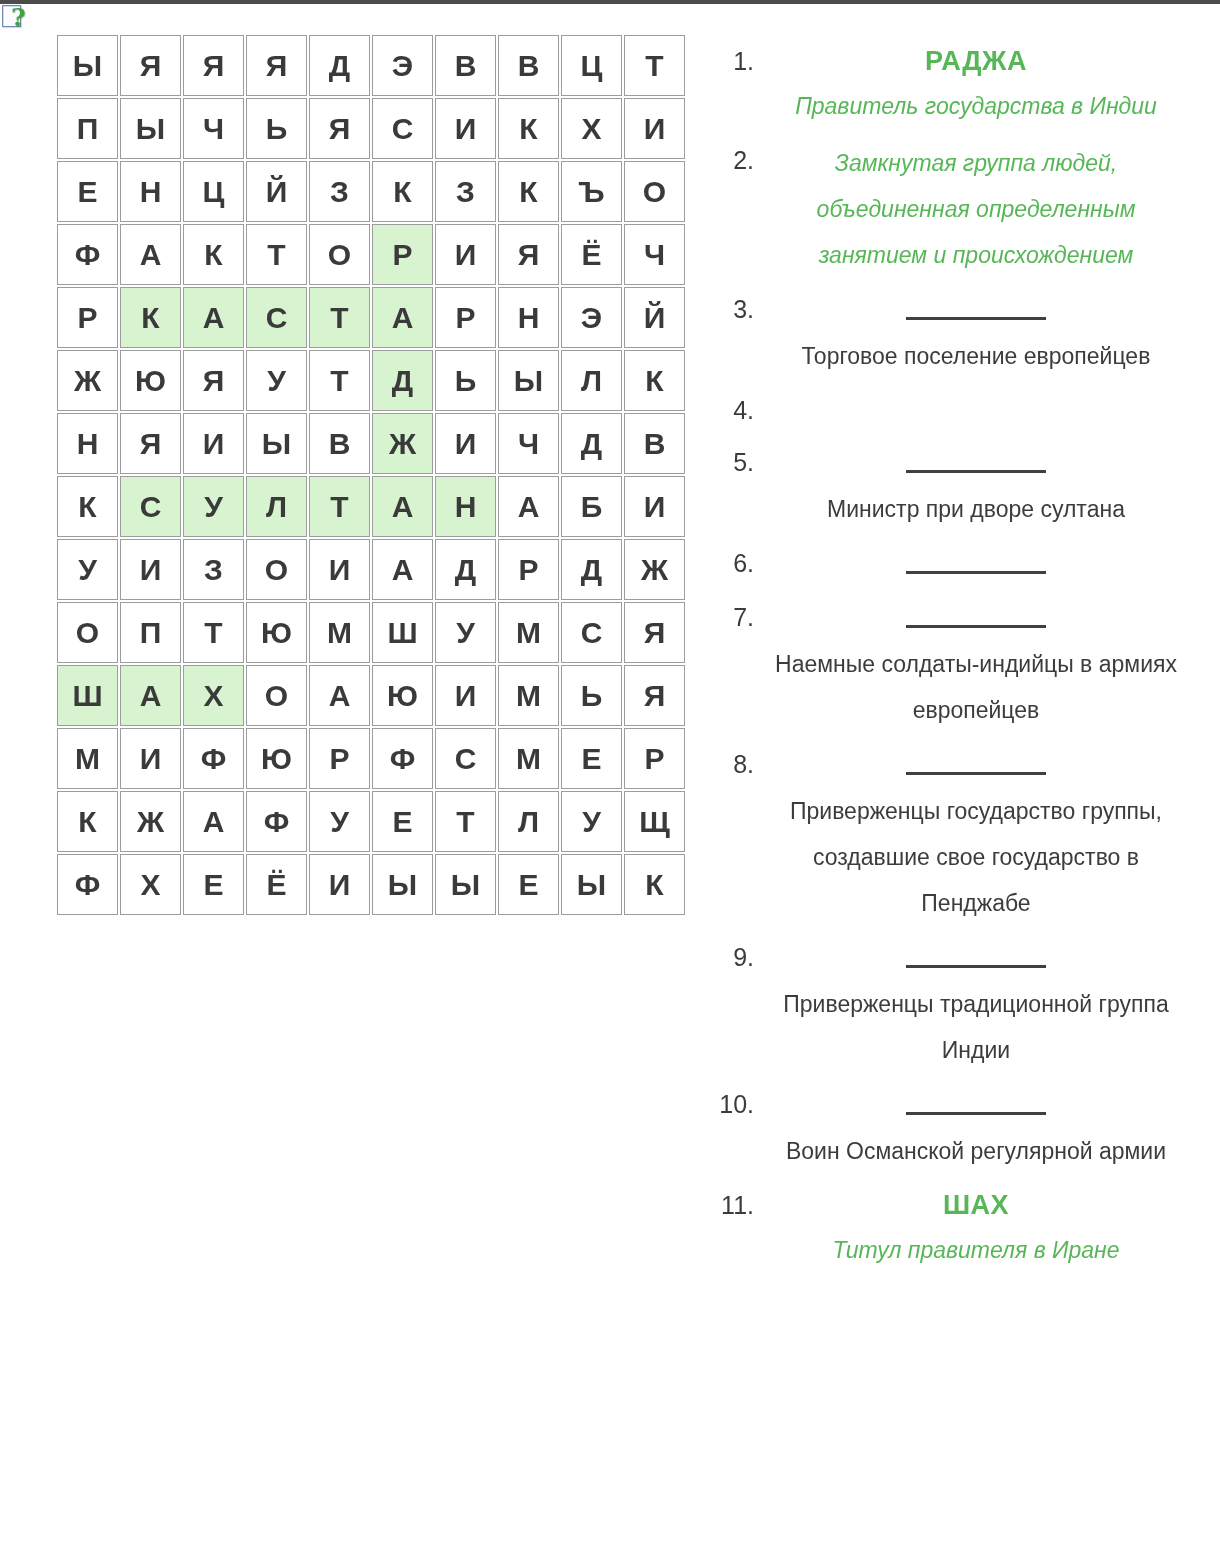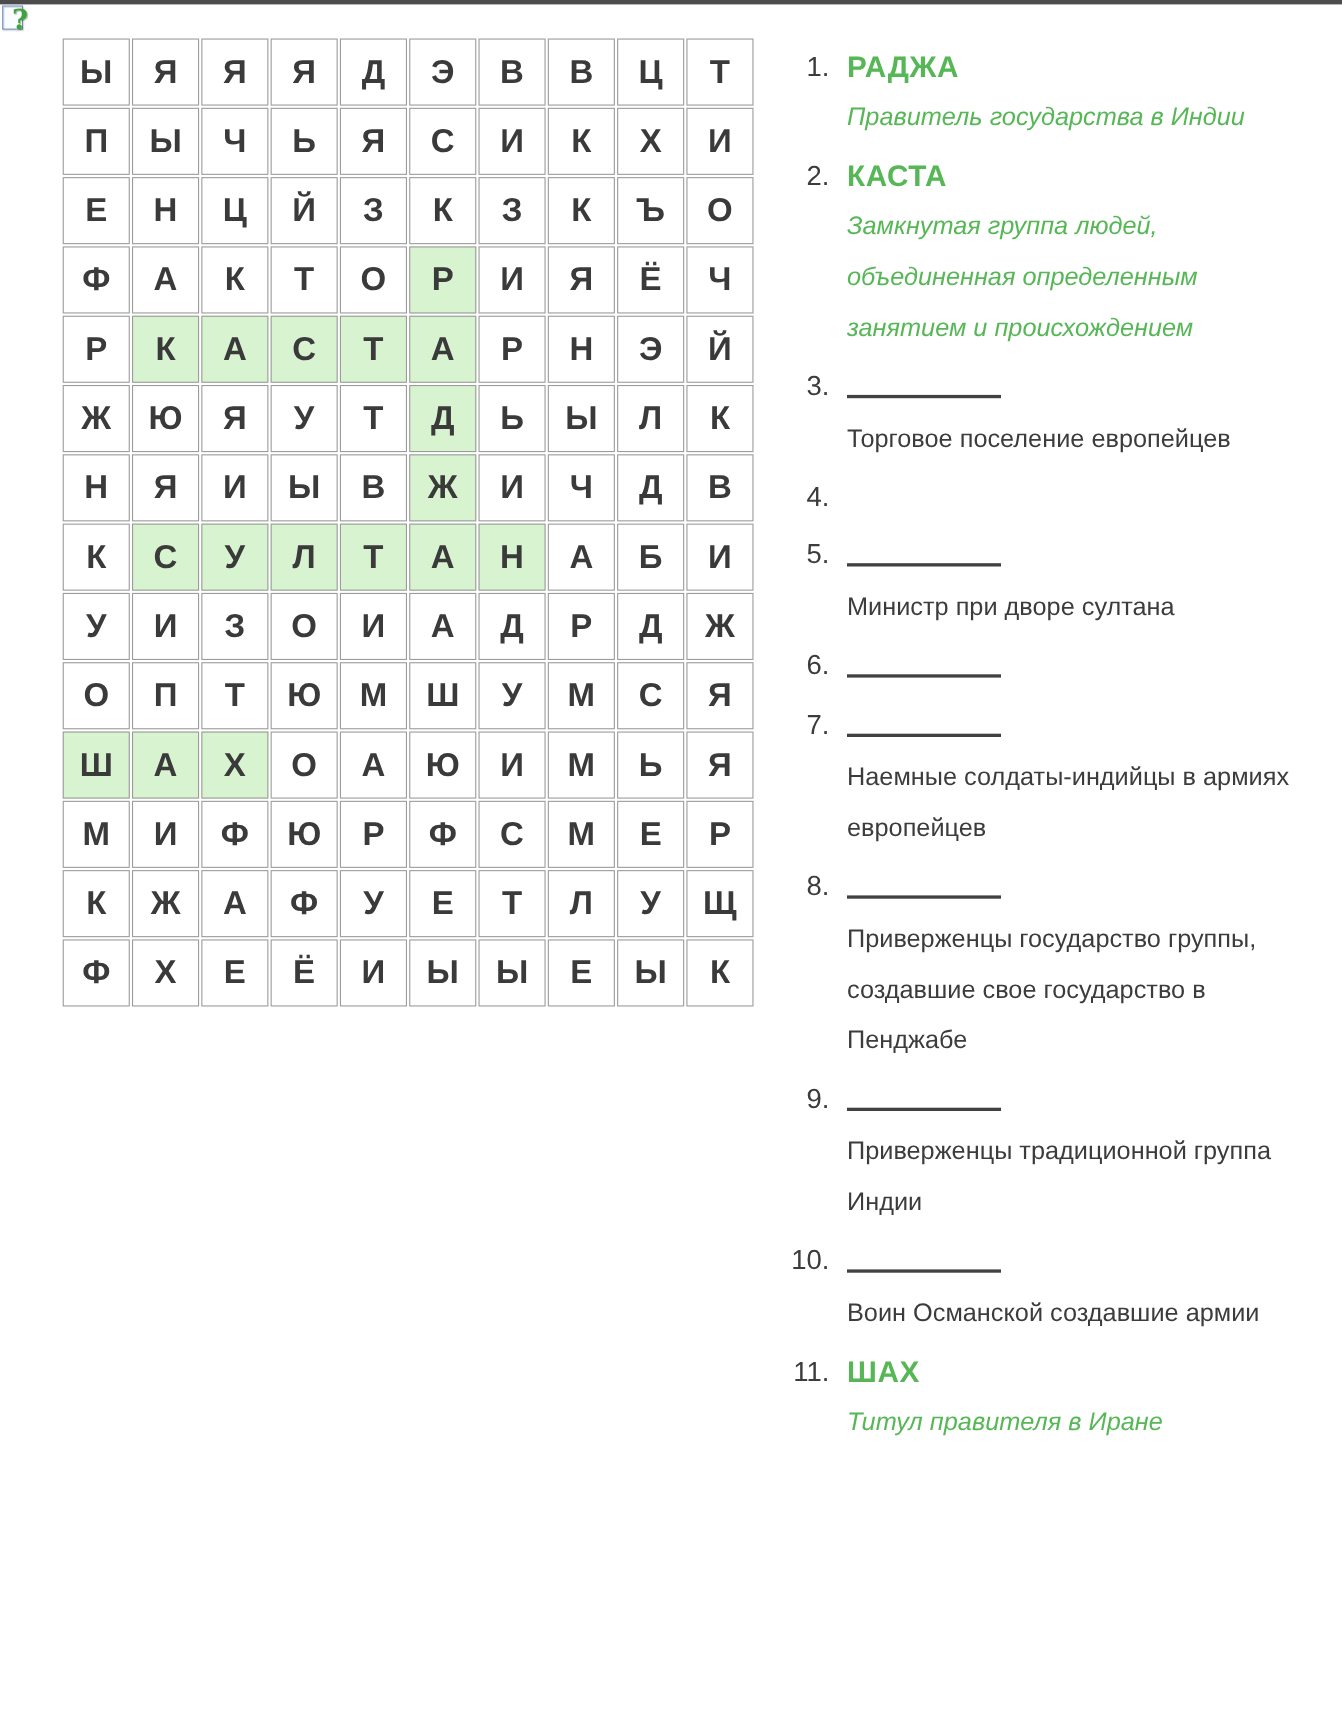--- a/index.html
+++ b/index.html
@@ -28,21 +28,21 @@
     width:61px;height:61px;background:#ffffff;border:1px solid var(--cell-border);
     text-align:center;vertical-align:middle;font-size:30px;font-weight:700;color:#3a3a3a;
     line-height:1;cursor:pointer;
   }
   table.grid td.hl{background:var(--highlight);}
   
   .clues{position:absolute;left:704px;top:40px;width:494px;}
   .clue{display:flex;margin-bottom:10px;}
   .clue .num{width:66px;flex:0 0 66px;text-align:right;padding-right:16px;
     font-size:25px;line-height:42px;color:var(--dark);}
-  .clue .body{flex:1;max-width:412px;}
+  .clue .body{flex:1;max-width:412px;text-align:center;}
   .clue .answer{font-size:27px;font-weight:700;line-height:42px;color:var(--green);
     letter-spacing:.5px;}
   .clue .blank{display:inline-block;width:140px;height:32px;border-bottom:3px solid #414141;}
   .clue .desc{font-size:23px;line-height:46px;color:var(--dark);margin-top:1px;}
   .clue .desc.green{color:var(--green);font-style:italic;}
 </style>
 </head>
 <body>
 
 <div class="topbar"></div>
@@ -229,21 +229,20 @@
     <div class="clue">
       <div class="num">1.</div>
       <div class="body">
         <div class="answer">РАДЖА</div>
         <div class="desc green">Правитель государства в Индии</div>
       </div>
     </div>
     <div class="clue">
       <div class="num">2.</div>
       <div class="body">
-        <div class="answer">КАСТА</div>
         <div class="desc green">Замкнутая группа людей, объединенная определенным занятием и происхождением</div>
       </div>
     </div>
     <div class="clue">
       <div class="num">3.</div>
       <div class="body">
         <div class="answer"><span class="blank"></span></div>
         <div class="desc">Торговое поселение европейцев</div>
       </div>
     </div>
@@ -281,21 +280,21 @@
       <div class="num">9.</div>
       <div class="body">
         <div class="answer"><span class="blank"></span></div>
         <div class="desc">Приверженцы традиционной группа Индии</div>
       </div>
     </div>
     <div class="clue">
       <div class="num">10.</div>
       <div class="body">
         <div class="answer"><span class="blank"></span></div>
-        <div class="desc">Воин Османской создавшие армии</div>
+        <div class="desc">Воин Османской регулярной армии</div>
       </div>
     </div>
     <div class="clue">
       <div class="num">11.</div>
       <div class="body">
         <div class="answer">ШАХ</div>
         <div class="desc green">Титул правителя в Иране</div>
       </div>
     </div>
   </div>

